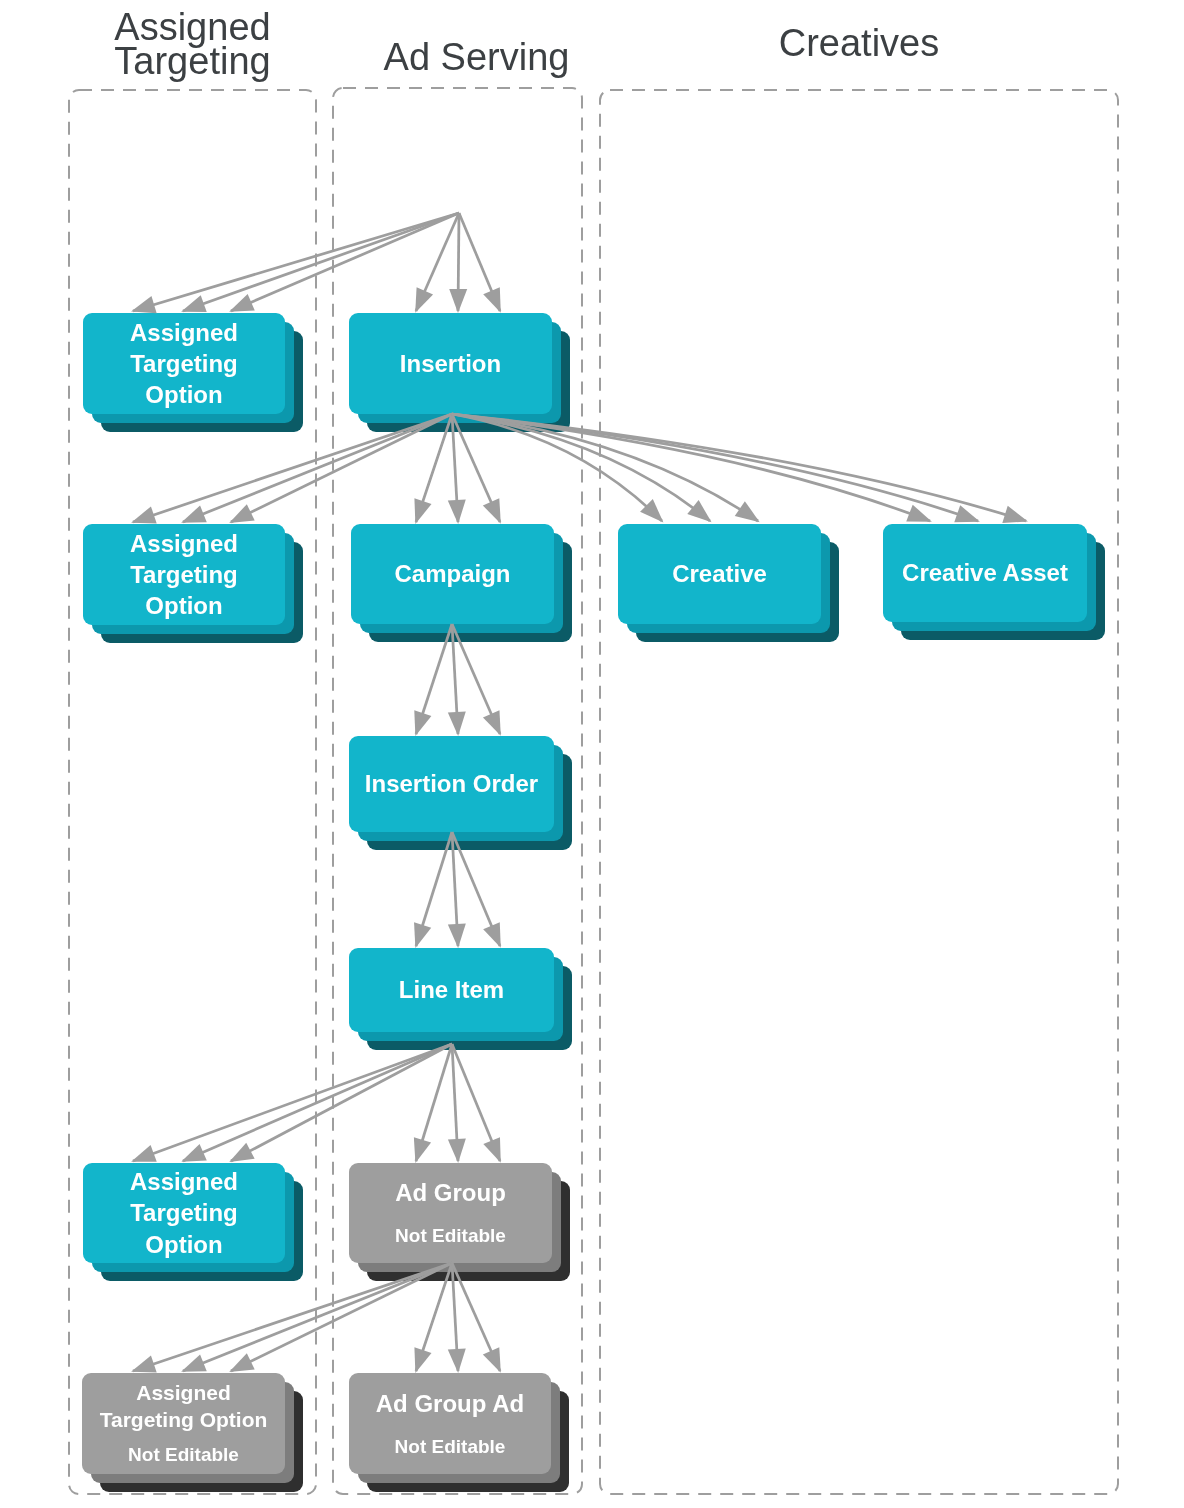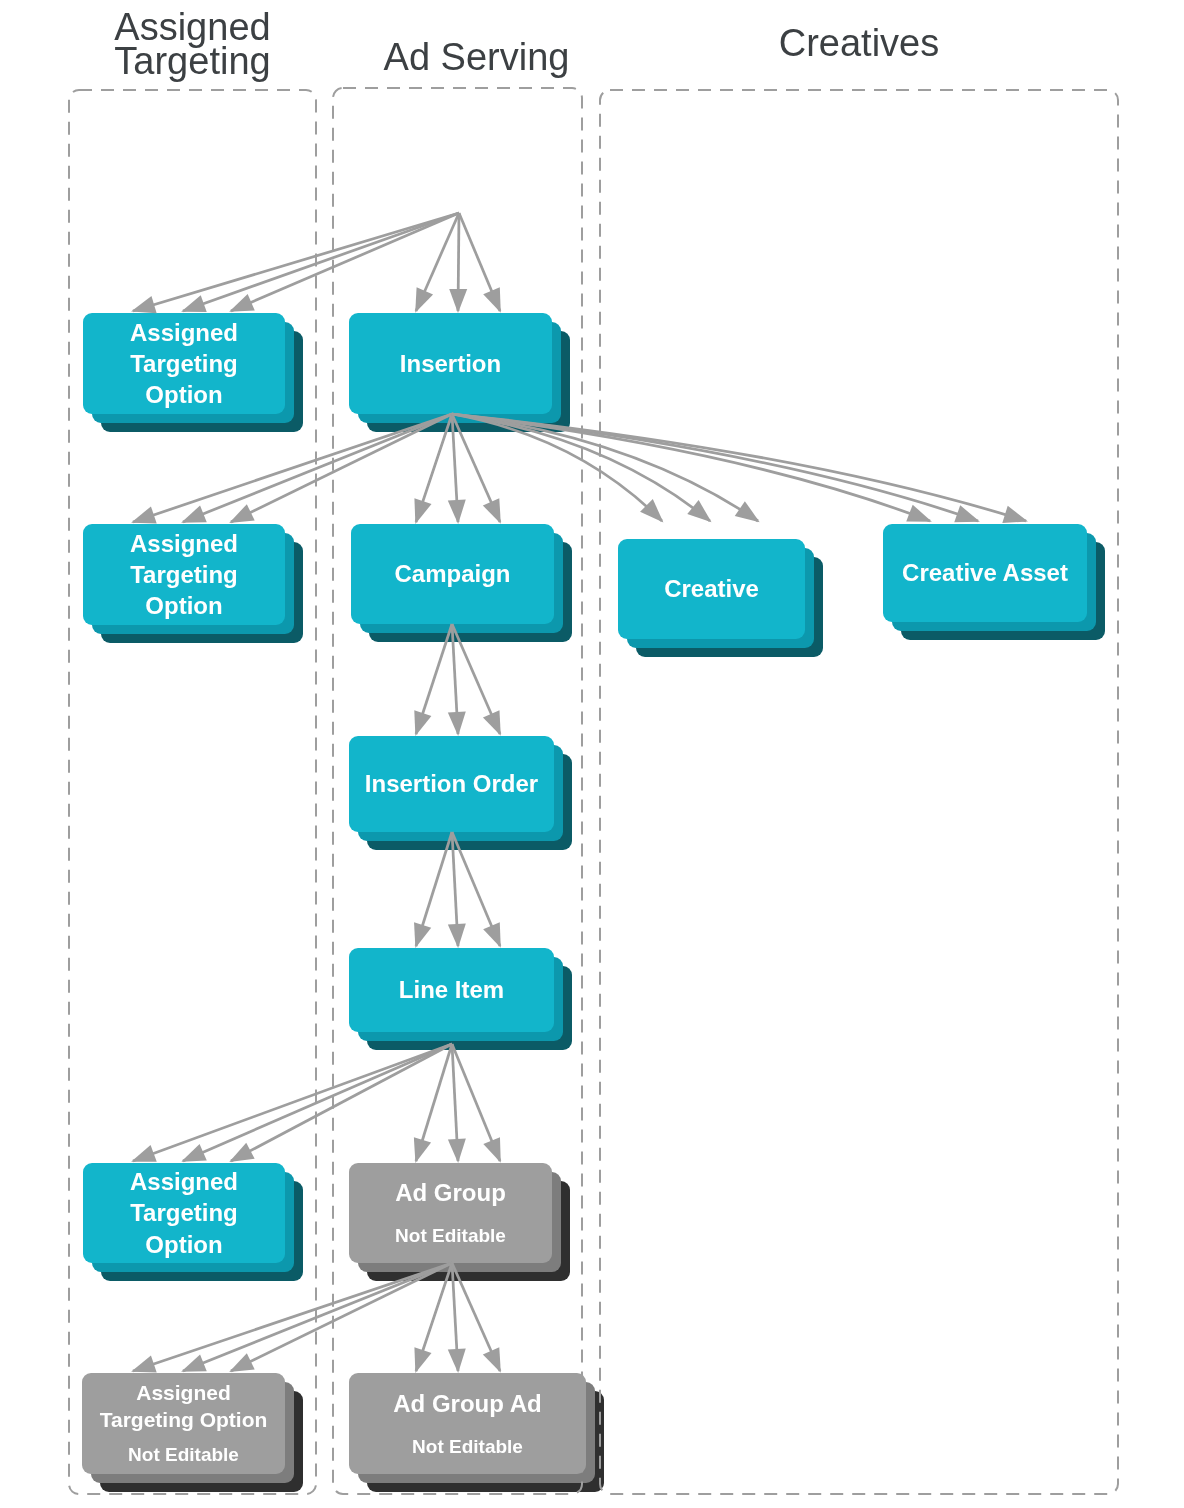--- a/index.html
+++ b/index.html
@@ -191,21 +191,21 @@
   </div>
 
   <div class="node teal" style="left:83px; top:524px; width:202px; height:101px;">
     <span class="label">Assigned Targeting Option</span>
   </div>
 
   <div class="node teal" style="left:351px; top:524px; width:203px; height:100px;">
     <span class="label">Campaign</span>
   </div>
 
-  <div class="node teal" style="left:618px; top:524px; width:187px; height:100px;margin-top:15px;">
+  <div class="node teal" style="left:618px; top:524px; width:203px; height:100px;">
     <span class="label">Creative</span>
   </div>
 
   <div class="node teal" style="left:883px; top:524px; width:204px; height:98px;">
     <span class="label">Creative Asset</span>
   </div>
 
   <div class="node teal" style="left:349px; top:736px; width:205px; height:96px;">
     <span class="label">Insertion Order</span>
   </div>
@@ -221,18 +221,18 @@
   <div class="node gray" style="left:349px; top:1163px; width:203px; height:100px;">
     <span class="label">Ad Group</span>
     <span class="sublabel">Not Editable</span>
   </div>
 
   <div class="node gray small-label" style="left:82px; top:1373px; width:203px; height:101px;">
     <span class="label">Assigned Targeting Option</span>
     <span class="sublabel">Not Editable</span>
   </div>
 
-  <div class="node gray" style="left:349px; top:1373px; width:237px; height:101px;">
+  <div class="node gray" style="left:349px; top:1373px; width:202px; height:101px;">
     <span class="label">Ad Group Ad</span>
     <span class="sublabel">Not Editable</span>
   </div>
 
 </div>
 
 </body></html>

